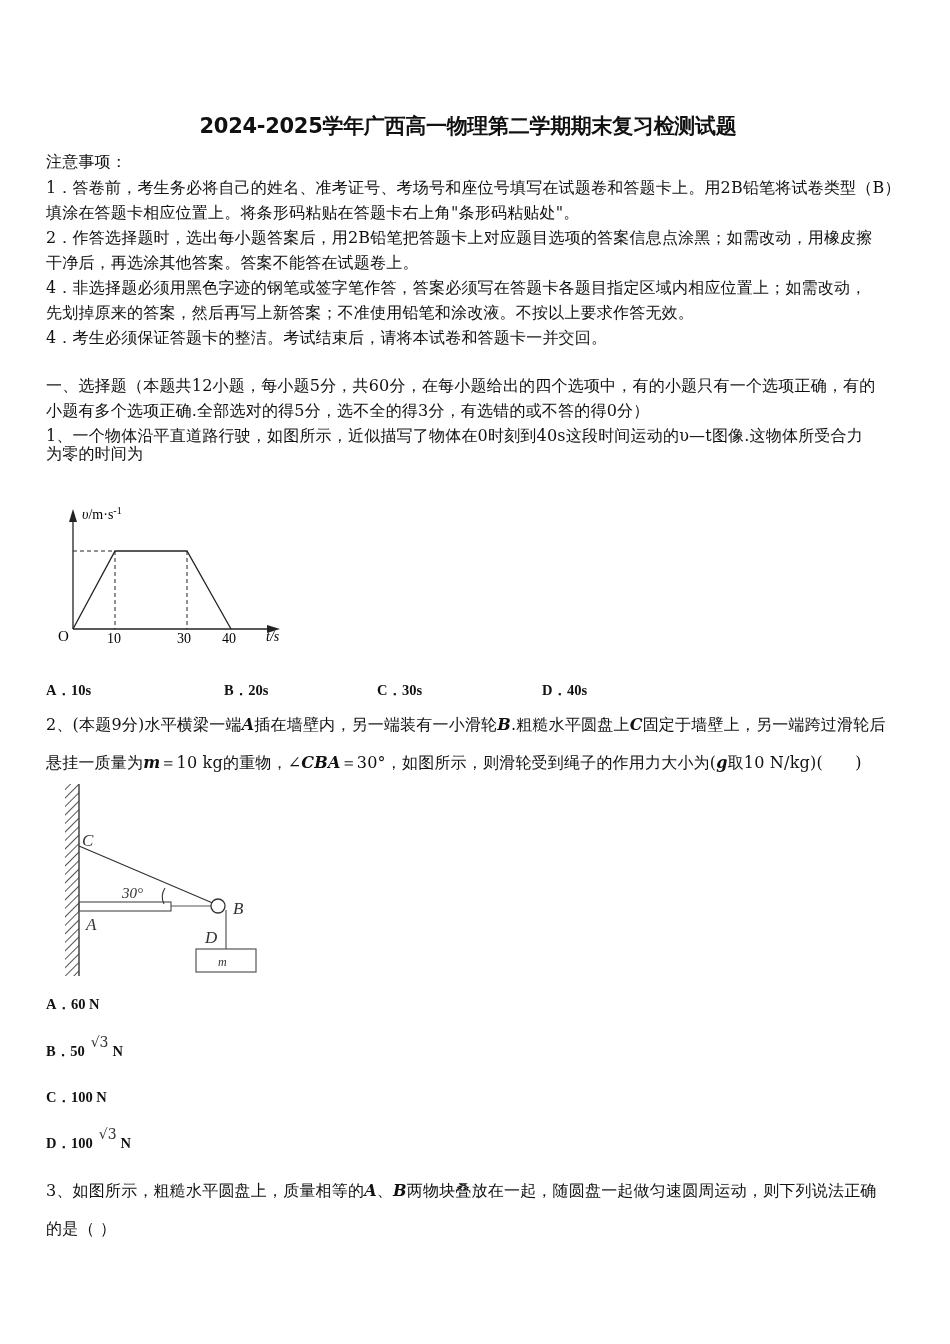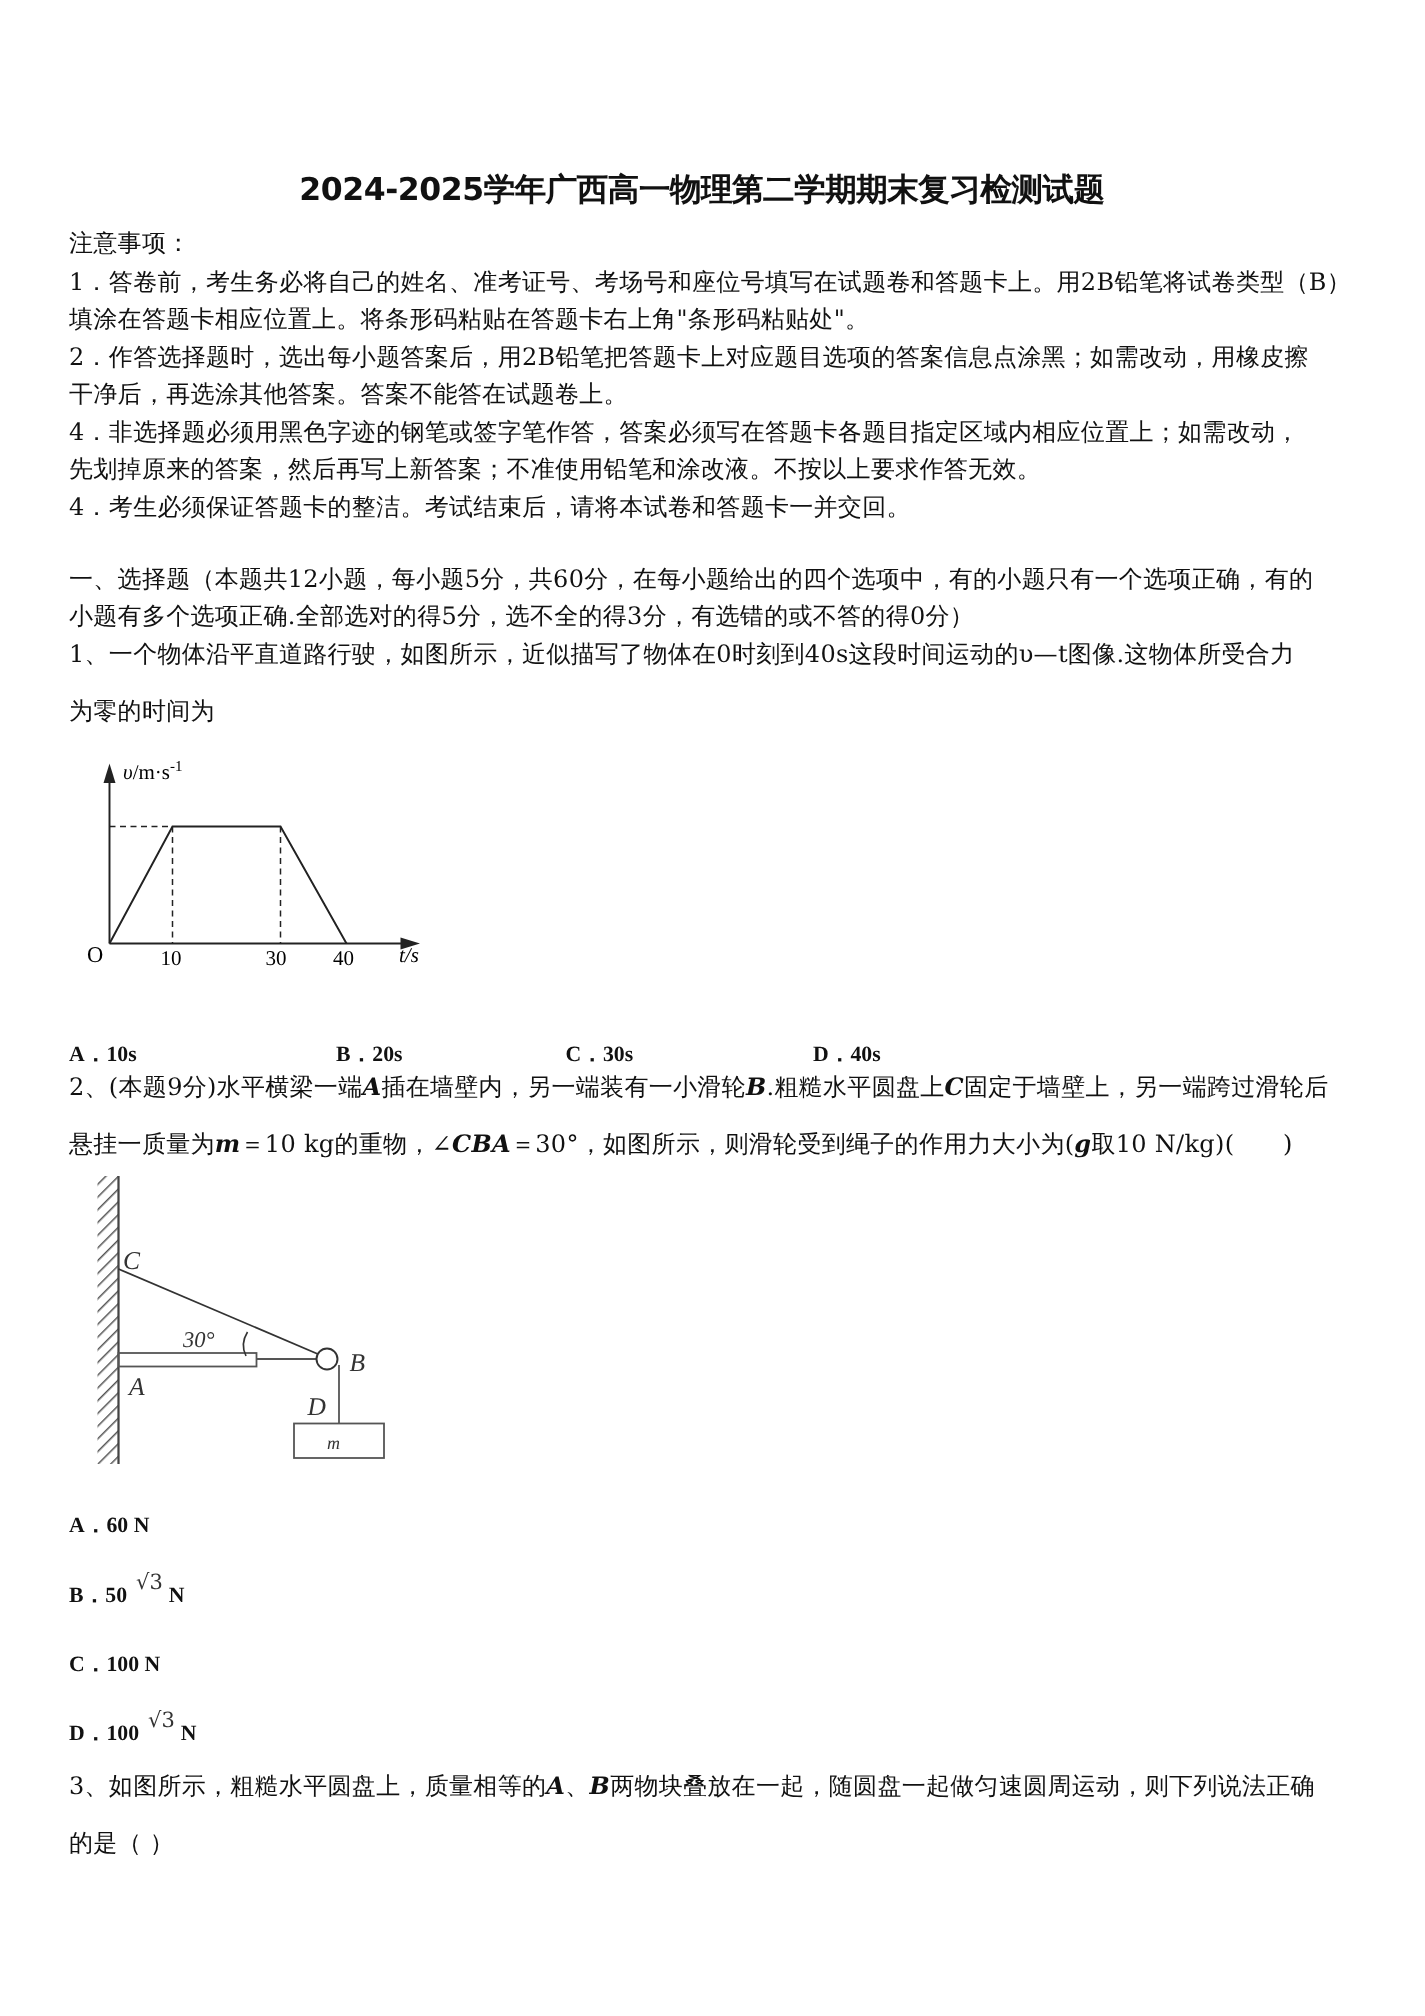--- a/index.html
+++ b/index.html
@@ -10,21 +10,21 @@
   }
   .abs { position: absolute; }
   .title {
     left: 0; width: 936px; top: 112px; text-align: center;
     font-family: "DejaVu Sans", "Liberation Sans", sans-serif;
     font-weight: bold; font-size: 21px; letter-spacing: -0.3px;
   }
   .line {
     left: 46px; font-size: 16px; white-space: nowrap; letter-spacing: 0.2px; text-align: center;
   }
-  .opt { font-weight: bold; font-size: 14.5px; font-family: "Liberation Serif", "DejaVu Serif", serif; margin-top: 12px; }
+  .opt { font-weight: bold; font-size: 14.5px; font-family: "Liberation Serif", "DejaVu Serif", serif; }
   .ital { font-style: italic; font-weight: bold; }
   .sqrt {
     font-weight: normal; font-family: "DejaVu Serif", serif; font-size: 14px;
     position: relative; top: -9px; margin: 0 4px 0 6px; color: #333;
   }
   svg text { font-family: "Liberation Serif", "DejaVu Serif", serif; }
 </style>
 </head>
 <body>
 
@@ -36,21 +36,21 @@
 <div class="abs line" style="top:228px">2．作答选择题时，选出每小题答案后，用2B铅笔把答题卡上对应题目选项的答案信息点涂黑；如需改动，用橡皮擦</div>
 <div class="abs line" style="top:253px">干净后，再选涂其他答案。答案不能答在试题卷上。</div>
 <div class="abs line" style="top:278px">4．非选择题必须用黑色字迹的钢笔或签字笔作答，答案必须写在答题卡各题目指定区域内相应位置上；如需改动，</div>
 <div class="abs line" style="top:303px">先划掉原来的答案，然后再写上新答案；不准使用铅笔和涂改液。不按以上要求作答无效。</div>
 <div class="abs line" style="top:328px">4．考生必须保证答题卡的整洁。考试结束后，请将本试卷和答题卡一并交回。</div>
 
 <div class="abs line" style="top:376px">一、选择题（本题共12小题，每小题5分，共60分，在每小题给出的四个选项中，有的小题只有一个选项正确，有的</div>
 <div class="abs line" style="top:401px">小题有多个选项正确.全部选对的得5分，选不全的得3分，有选错的或不答的得0分）</div>
 
 <div class="abs line" style="top:426px">1、一个物体沿平直道路行驶，如图所示，近似描写了物体在0时刻到40s这段时间运动的υ—t图像.这物体所受合力</div>
-<div class="abs line" style="top:464px">为零的时间为</div>
+<div class="abs line" style="top:444px">为零的时间为</div>
 
 <svg class="abs" style="left:40px; top:495px" width="260" height="160">
 
   <line x1="33" y1="134" x2="233" y2="134" stroke="#222" stroke-width="1.3"></line>
   <polygon points="240,134 227,130 227,138" fill="#222"></polygon>
   <line x1="33" y1="134" x2="33" y2="22" stroke="#222" stroke-width="1.3"></line>
   <polygon points="33,14 29,27 37,27" fill="#222"></polygon>
 
   <line x1="33" y1="56" x2="75" y2="56" stroke="#222" stroke-width="1" stroke-dasharray="4,3"></line>
   <line x1="75" y1="56" x2="75" y2="134" stroke="#222" stroke-width="1" stroke-dasharray="4,3"></line>

